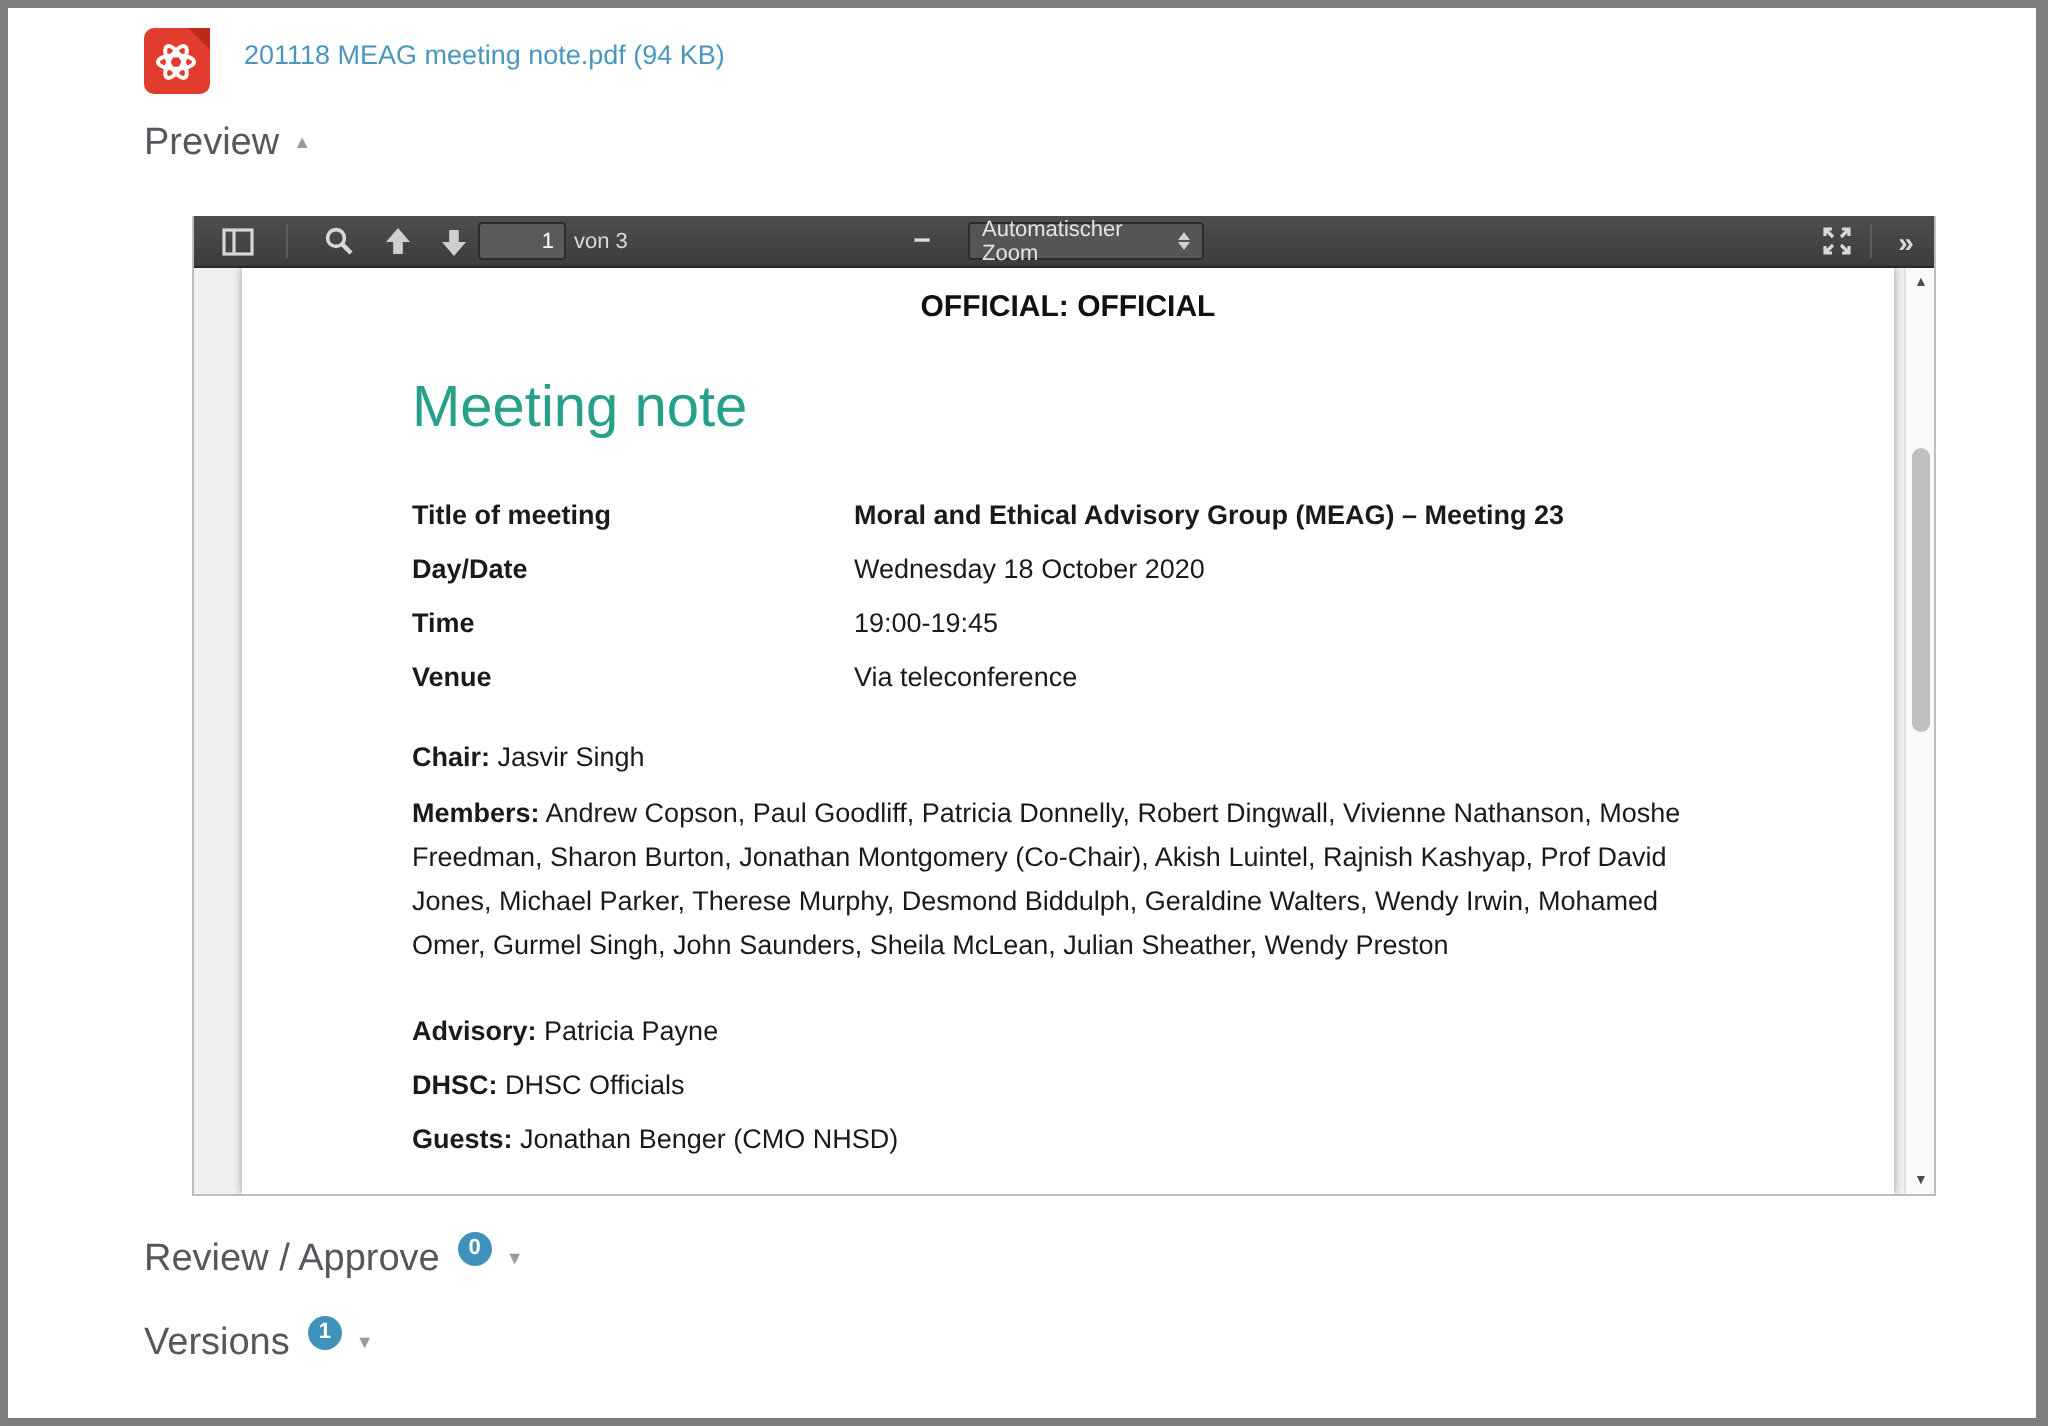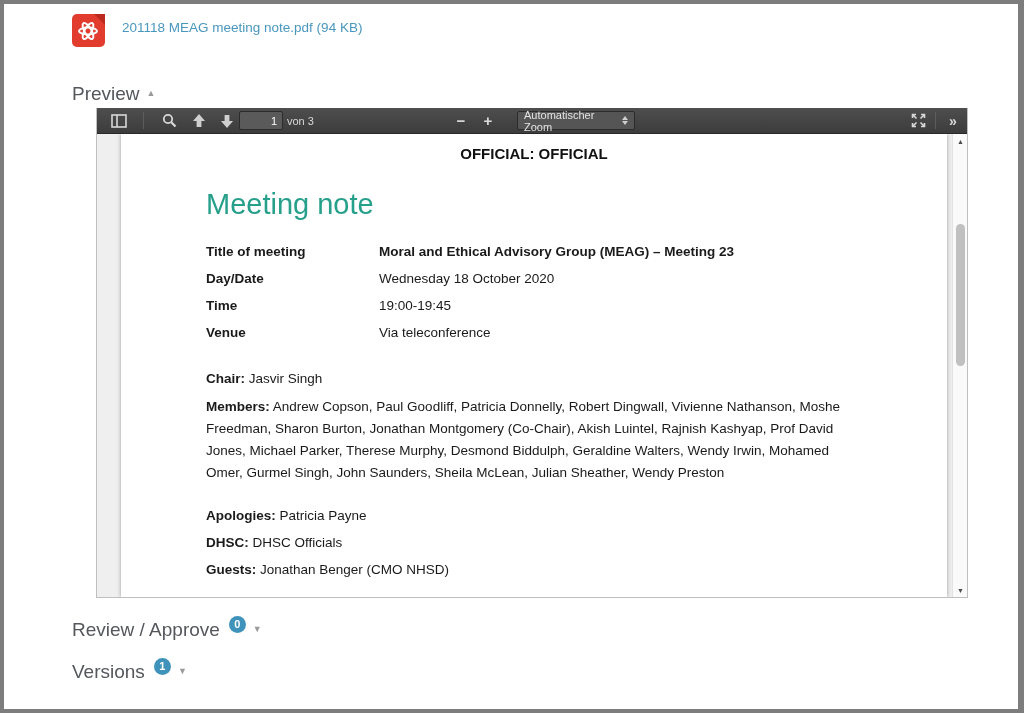--- a/index.html
+++ b/index.html
@@ -19,21 +19,21 @@
   .file-link {
     position:absolute; left:70px; top:16px;
     font-size:13.5px; color:#4a97bd; text-decoration:none; cursor:pointer;
   }
 
   
   .section-header {
     position:absolute; left:20px; font-size:19px; color:#54575c; cursor:pointer;
     display:flex; align-items:center; gap:7px;
   }
-  .hdr-preview  { top:79px; }
+  .hdr-preview  { top:57px; }
   .hdr-review   { top:615px; }
   .hdr-versions { top:657px; }
   .tri { font-size:9px; color:#9a9a9a; position:relative; top:-1px; }
   .badge {
     display:inline-flex; align-items:center; justify-content:center;
     width:17px; height:17px; border-radius:50%;
     background:#3f93bb; color:#fff; font-size:11px; font-weight:bold;
     position:relative; top:-6px; margin-left:2px;
   }
 
@@ -51,42 +51,42 @@
   .tb-sep { position:absolute; top:4px; width:1px; height:17px; background:#2e2e2e; border-right:1px solid #5c5c5c; }
   .tb-txt { color:#d9d9d9; font-size:11px; }
   .glyph-btn { color:#dcdcdc; font-size:15px; font-weight:bold; }
   .page-input {
     position:absolute; left:142px; top:3px; width:44px; height:19px;
     background:#5a5a5a; border:1px solid #2c2c2c; border-radius:2px;
     color:#fff; font-size:11px; text-align:right; padding-right:5px;
     font-family:"Liberation Sans", sans-serif;
   }
   .zoom-select {
-    position:absolute; left:420px; top:3px; width:118px; height:19px;
+    position:absolute; left:387px; top:3px; width:118px; height:19px;
     background:#555; border:1px solid #2c2c2c; border-radius:2px;
     color:#e4e4e4; font-size:11px; display:flex; align-items:center;
     padding:4px 6px; cursor:pointer;
   }
   .sel-arrows { margin-left:auto; display:flex; flex-direction:column; gap:1px; }
   .sel-arrows i { display:block; width:0; height:0; border-left:3px solid transparent; border-right:3px solid transparent; }
   .sel-arrows .up { border-bottom:4px solid #cfcfcf; }
   .sel-arrows .dn { border-top:4px solid #cfcfcf; }
 
   .viewer-body {
     position:absolute; left:0; top:26px; right:0; bottom:0;
     background:#efefef; overflow:hidden;
   }
   .pdf-page {
     position:absolute; left:24px; top:0; width:826px; height:463px;
     background:#fff; box-shadow:0 0 4px rgba(0,0,0,.35);
   }
   .classification { position:absolute; top:11px; left:0; right:0; text-align:center; font-size:15px; font-weight:bold; color:#111; }
   .doc-title { position:absolute; left:85px; top:54px; font-size:29px; color:#27a08b; }
   .meta { position:absolute; left:85px; top:104px; width:680px; font-size:13.5px; color:#1a1a1a; }
-  .meta-row { display:flex; height:27px; align-items:center; }
+  .meta-row { display:flex; height:27px; align-items:flex-end;gap:48px; }
   .meta-label { width:173px; font-weight:bold; flex:none; }
   .meta-row.first .meta-value { font-weight:bold; }
   .para { position:absolute; left:85px; font-size:13.5px; color:#1a1a1a; line-height:22px; width:648px; }
   .para b { font-weight:bold; }
   .p-chair { top:234px; }
   .p-members { top:262px; }
   .p-apologies { top:371px; }
   .p-dhsc { top:398px; }
   .p-guests { top:425px; }
 
@@ -201,21 +201,21 @@
             <span class="meta-value">19:00-19:45</span>
           </div>
           <div class="meta-row">
             <span class="meta-label">Venue</span>
             <span class="meta-value">Via teleconference</span>
           </div>
         </div>
 
         <p class="para p-chair"><b>Chair:</b><span> Jasvir Singh</span></p>
         <p class="para p-members"><b>Members:</b><span> Andrew Copson, Paul Goodliff, Patricia Donnelly, Robert Dingwall, Vivienne Nathanson, Moshe Freedman, Sharon Burton, Jonathan Montgomery (Co-Chair), Akish Luintel, Rajnish Kashyap, Prof David Jones, Michael Parker, Therese Murphy, Desmond Biddulph, Geraldine Walters, Wendy Irwin, Mohamed Omer, Gurmel Singh, John Saunders, Sheila McLean, Julian Sheather, Wendy Preston</span></p>
-        <p class="para p-apologies"><b>Apologies:</b><span> Patricia Payne</span></p>
+        <p class="para p-apologies"><b>Advisory:</b><span> Patricia Payne</span></p>
         <p class="para p-dhsc"><b>DHSC:</b><span> DHSC Officials</span></p>
         <p class="para p-guests"><b>Guests:</b><span> Jonathan Benger (CMO NHSD)</span></p>
       </div>
 
       <div class="scrollbar">
         <div class="sb-arrow sb-up">▲</div>
         <div class="sb-thumb"></div>
         <div class="sb-arrow sb-dn">▼</div>
       </div>
     </div>

